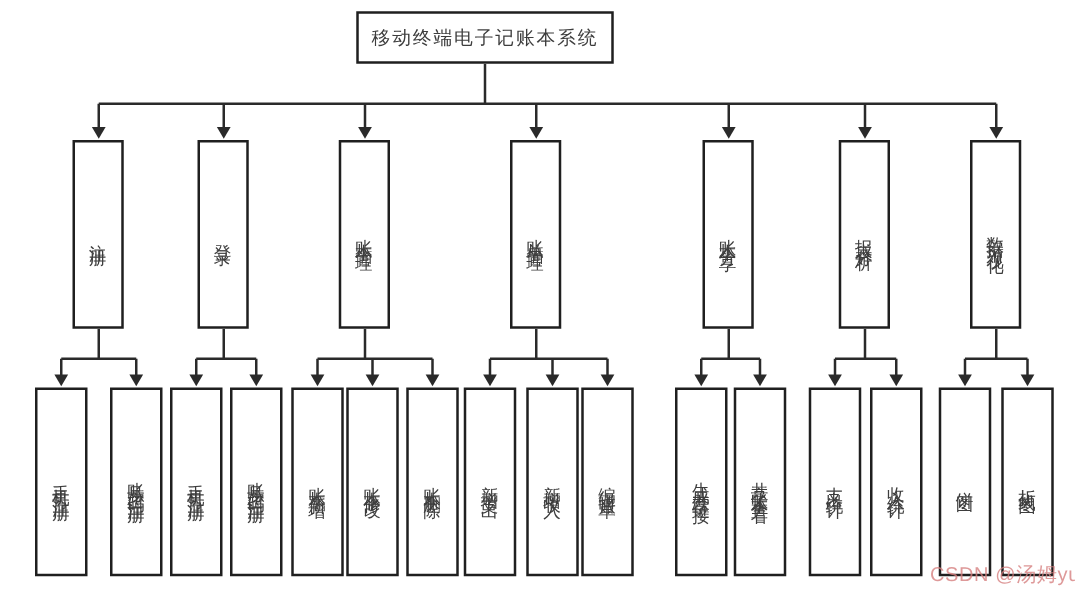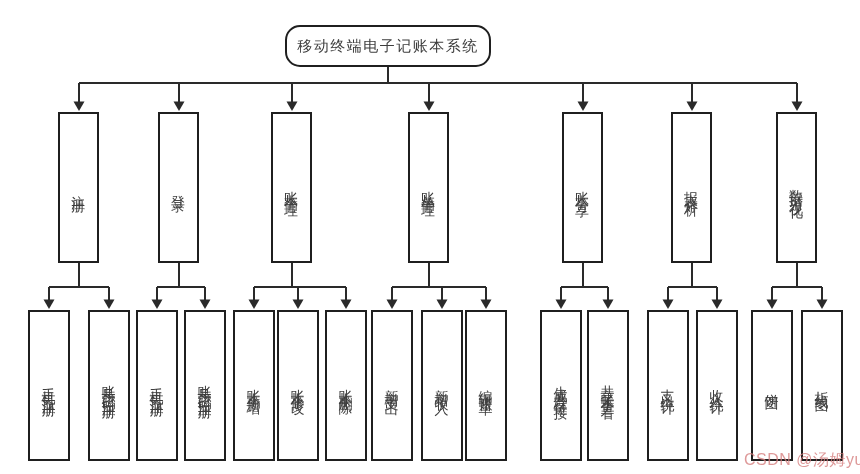--- a/index.html
+++ b/index.html
@@ -47,21 +47,21 @@
       <polygon points="555.5,299.5 566.5,299.5 561,309" fill="#2a2a2a"></polygon>
       <polygon points="602.5,299.5 613.5,299.5 608,309" fill="#2a2a2a"></polygon>
       <polygon points="686.5,101.5 697.5,101.5 692,111" fill="#2a2a2a"></polygon>
       <polygon points="662.5,299.5 673.5,299.5 668,309" fill="#2a2a2a"></polygon>
       <polygon points="711.5,299.5 722.5,299.5 717,309" fill="#2a2a2a"></polygon>
       <polygon points="791.5,101.5 802.5,101.5 797,111" fill="#2a2a2a"></polygon>
       <polygon points="766.5,299.5 777.5,299.5 772,309" fill="#2a2a2a"></polygon>
       <polygon points="816.5,299.5 827.5,299.5 822,309" fill="#2a2a2a"></polygon>
     </svg>
 
-  <div class="node root-box" style="left:285px;top:25px;width:206px;height:42px;border-radius:15px;">
+  <div class="node root-box" style="left:285px;top:9px;width:206px;height:42px;">
     <span>移动终端电子记账本系统</span>
   </div>
 
   <div class="node vert" style="left:58px;top:112px;width:41px;height:151px;">
     <span>注册</span>
   </div>
   <div class="node vert" style="left:158px;top:112px;width:41px;height:151px;">
     <span>登录</span>
   </div>
   <div class="node vert" style="left:271px;top:112px;width:41px;height:151px;">

